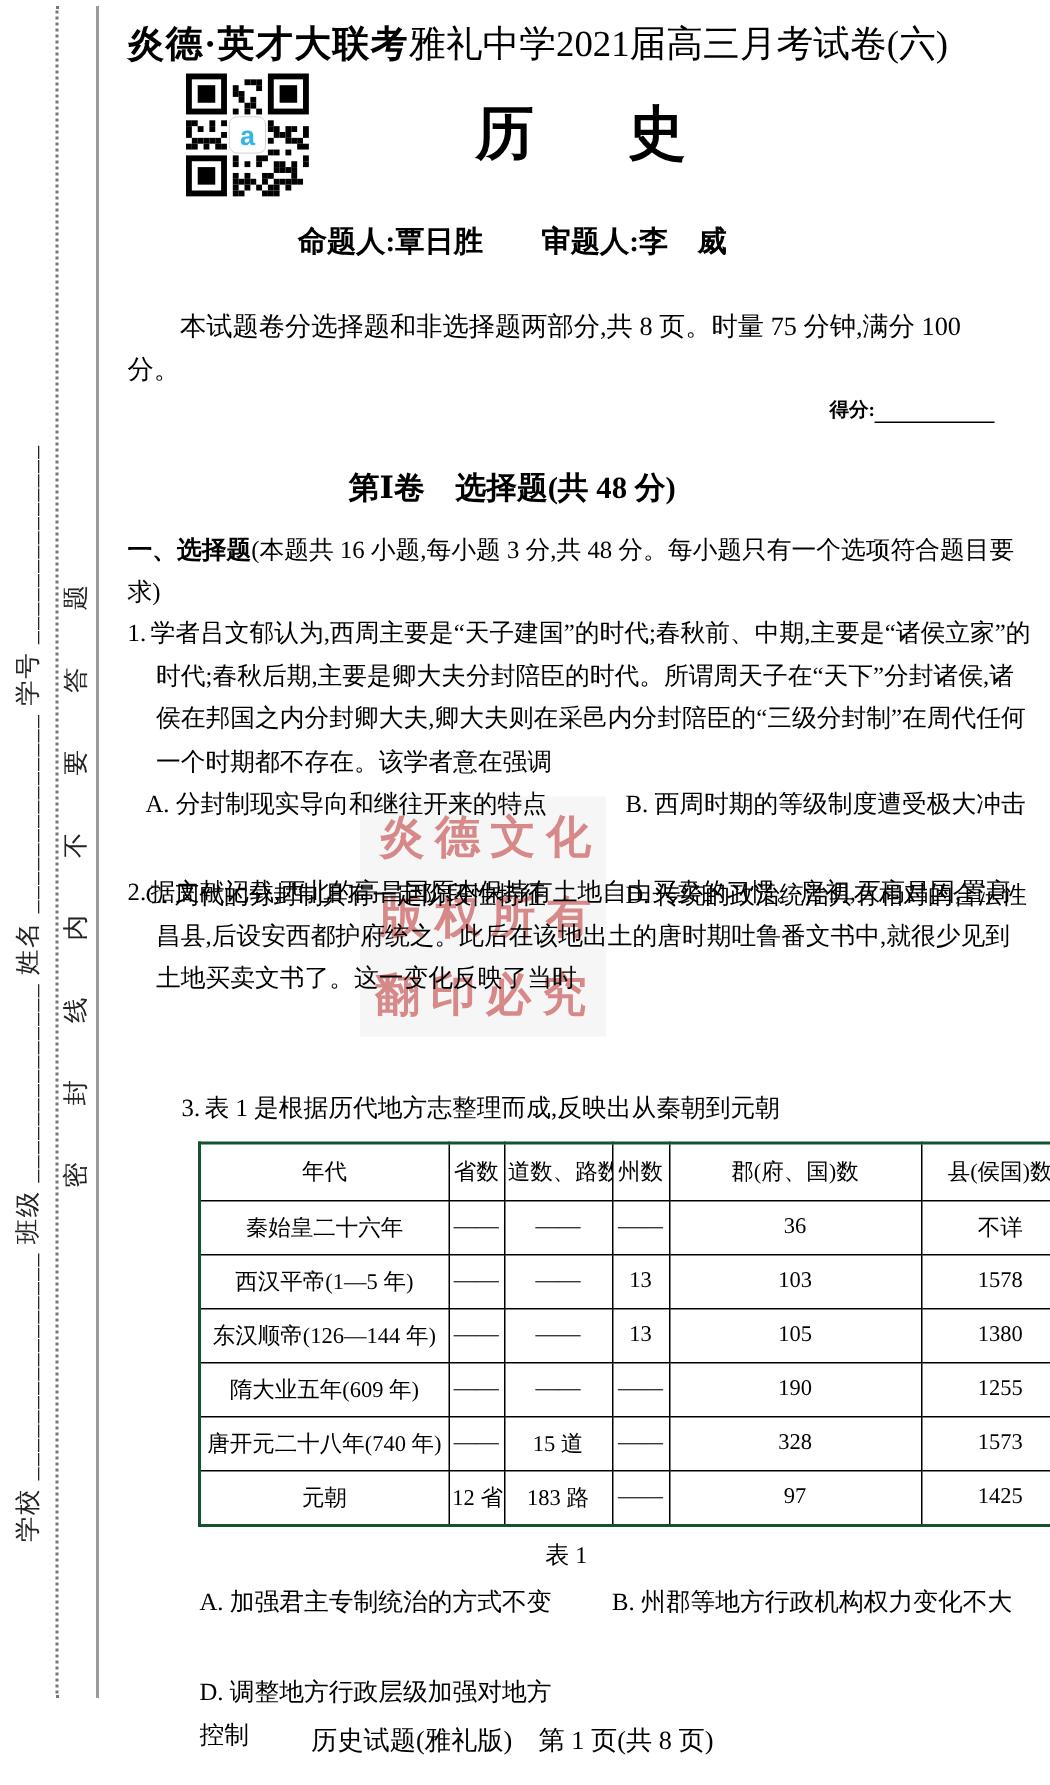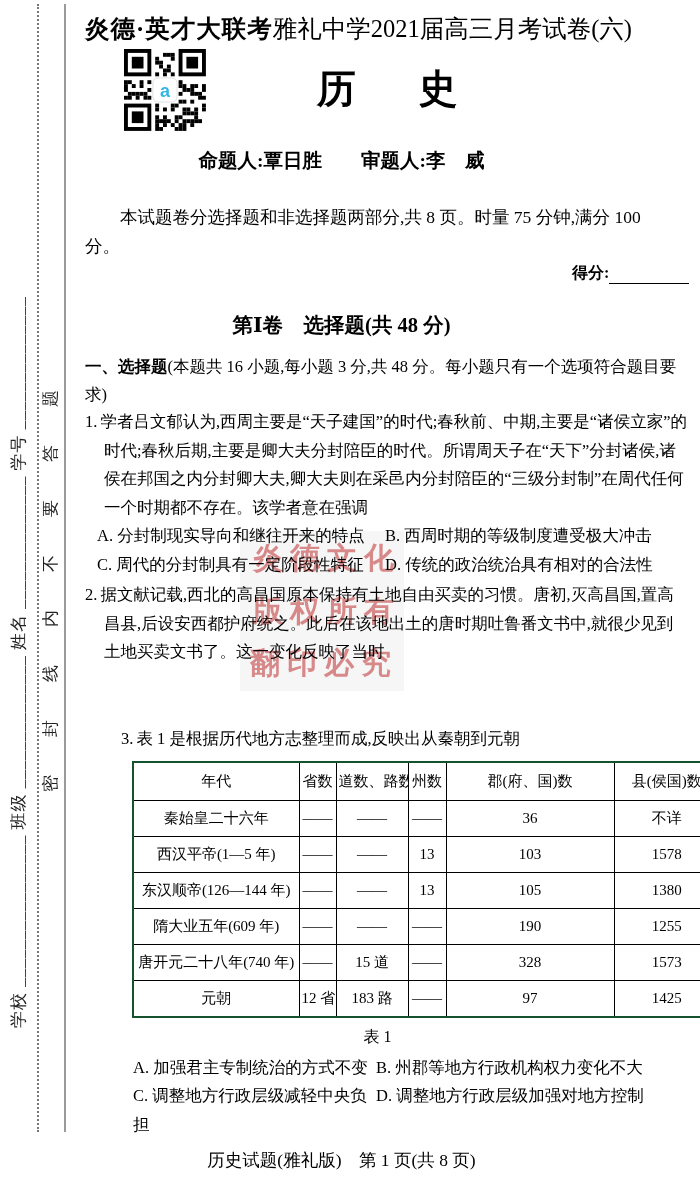--- a/index.html
+++ b/index.html
@@ -29,30 +29,30 @@
   
   .abs{position:absolute;z-index:1;}
   .header-line{left:85px;top:12px;width:606px;font-size:24.5px;white-space:nowrap;}
   .header-line .brand{font-weight:900;letter-spacing:1px;}
   .header-line .rest{font-weight:400;}
   .qr-box{left:122px;top:47px;width:86px;height:86px;}
   .subject-title{left:85px;top:62px;width:604px;text-align:center;
     font-size:39px;font-weight:bold;letter-spacing:1.6em;padding-left:1.6em;box-sizing:border-box;}
   .authors{left:0;top:147px;width:683px;text-align:center;font-size:19.5px;font-weight:bold;}
   .intro{left:85px;top:203px;width:575px;font-size:17.5px;line-height:29px;text-indent:2em;margin:0;}
-  .score{left:572px;top:263px;font-size:16px;font-weight:bold;}
+  .score{left:553px;top:263px;font-size:13px;font-weight:bold;}
   .score .blank{display:inline-block;width:80px;border-bottom:1.5px solid #000;height:18px;vertical-align:bottom;}
   .section-title{left:0;top:311px;width:683px;text-align:center;font-size:20.5px;font-weight:bold;}
   .instructions{left:85px;top:353px;width:604px;font-size:16.5px;line-height:28px;}
   .instructions .head{font-weight:bold;}
   .question{left:85px;width:604px;font-size:16.5px;}
   .q1{top:408px;} .q2{top:581px;} .q3{top:725px;margin-left:36px;}
   .qtext{margin:0;line-height:28.5px;padding-left:19px;text-indent:-19px;}
   .qnum{margin-right:3px;}
-  .options{padding-left:12px;line-height:28.5px;display:grid;}
+  .options{padding-left:12px;line-height:28.5px;display:grid;gap:32px;}
   .q1 .options,.q2 .options{grid-template-columns:288px auto;}
   .q3 .options{grid-template-columns:243px auto;}
   
   table.data{border-collapse:collapse;table-layout:fixed;width:587px;
     margin:7px 0 0 11px;border:2px solid #14532d;font-size:15px;}
   table.data th,table.data td{border:1px solid #000;text-align:center;
     font-weight:normal;padding:0 2px;overflow:hidden;white-space:nowrap;}
   table.data th{height:37px;}
   table.data td{height:35px;}
   .c0{width:166px;} .c1{width:37px;} .c2{width:72px;}
@@ -283,18 +283,17 @@
           <td>——</td>
           <td>97</td>
           <td>1425</td>
         </tr>
       </tbody>
   </table>
   <div class="table-caption">表 1</div>
   <div class="options">
     <span>A. 加强君主专制统治的方式不变</span>
     <span>B. 州郡等地方行政机构权力变化不大</span>
-    <span>C. 调整地方行政层级减轻中央负担</span>
     <span>D. 调整地方行政层级加强对地方控制</span>
   </div>
 </div>
 
 <div class="abs footer">历史试题(雅礼版)　第 1 页(共 8 页)</div>
 
 </body></html>

